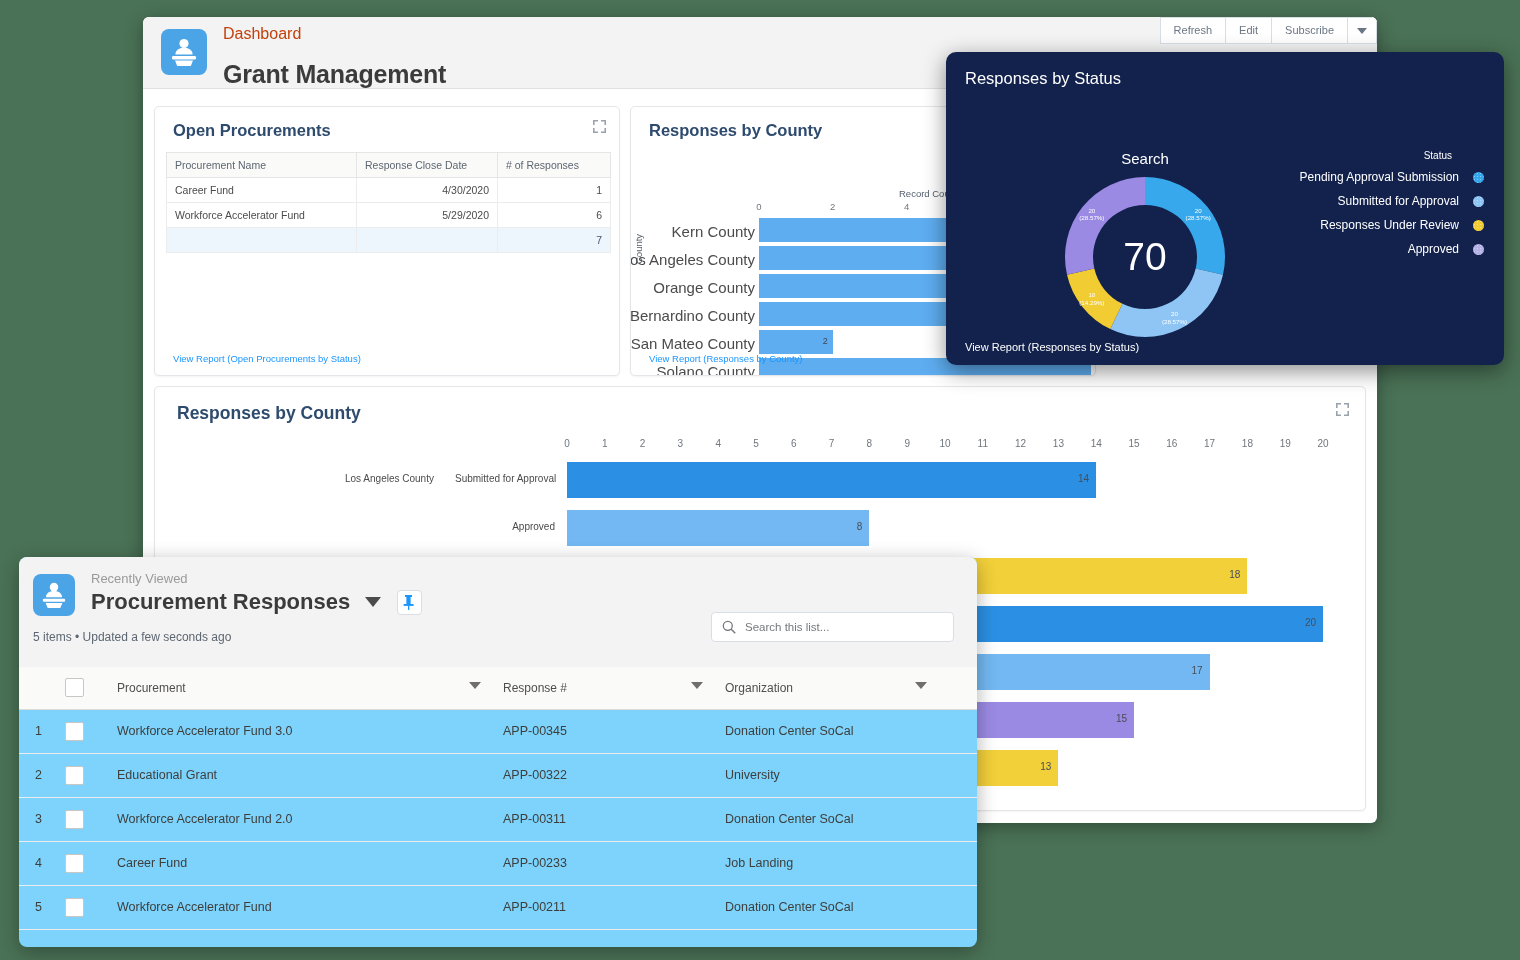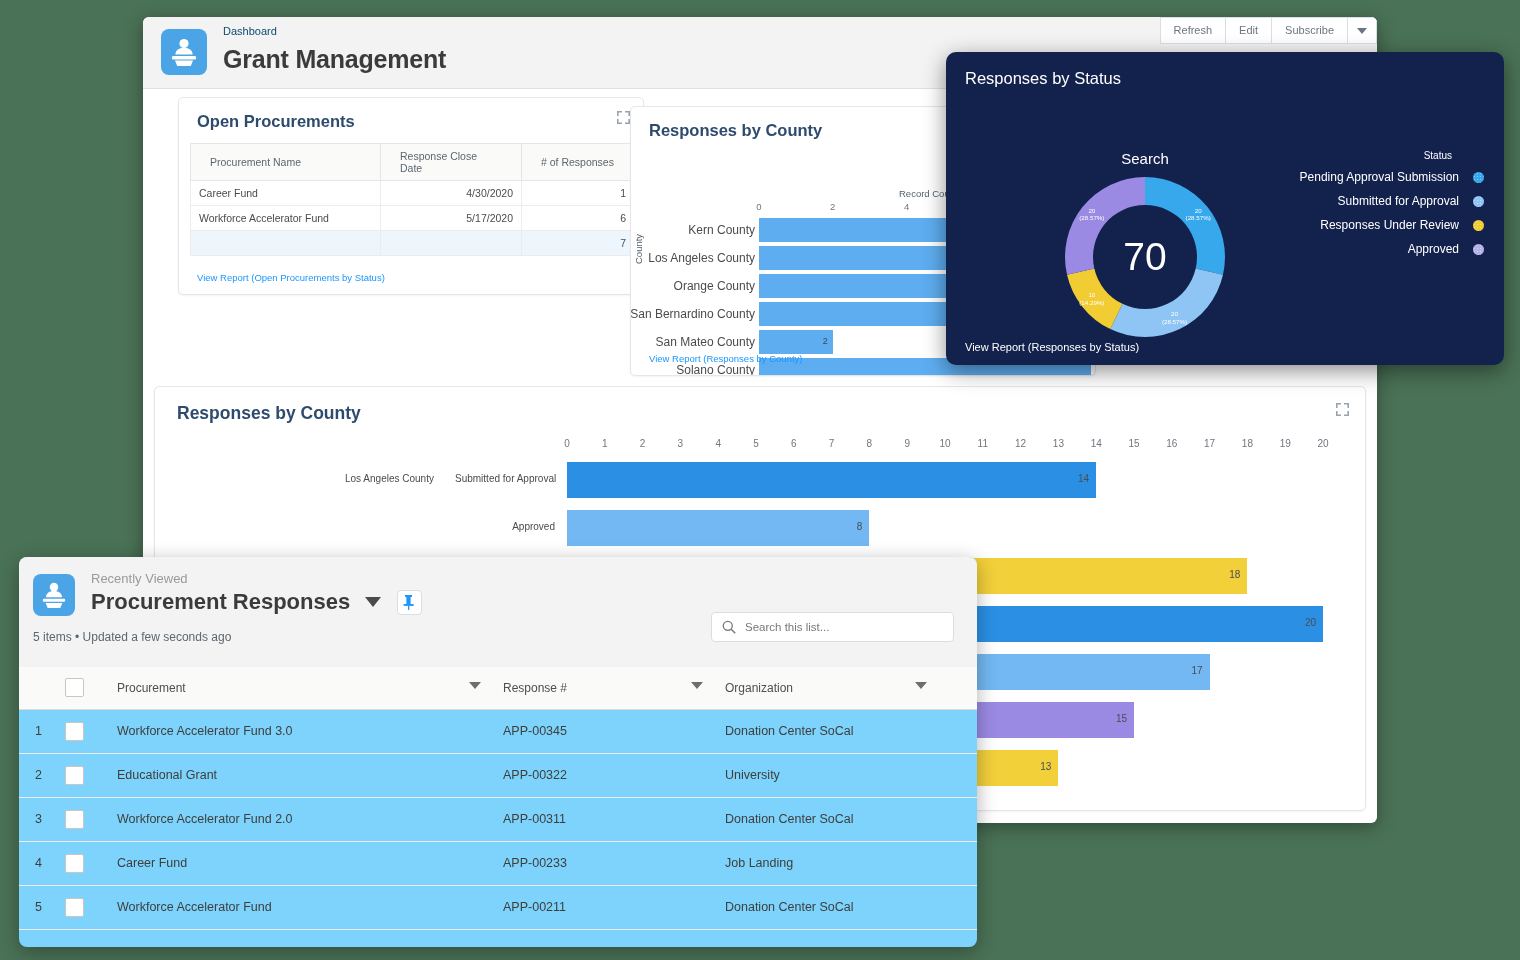--- a/index.html
+++ b/index.html
@@ -29,21 +29,21 @@
     display: flex; align-items: flex-start;
   }
   .app-icon {
     width: 46px; height: 46px; border-radius: 8px;
     background: #4ba4e6;
     position: relative; flex: 0 0 auto;
     margin-top: 3px;
   }
   .app-icon svg { position: absolute; left: 9px; top: 8px; }
   .header-text { margin-left: 16px; line-height: 1; }
-  .dash-eyebrow { font-size: 11px; color: #0c4a6e; margin-bottom: 10px; }
+  .dash-eyebrow { font-size: 16px; color: #c2410c; margin-bottom: 20px; }
   .dash-title { font-size: 25px; font-weight: bold; color: #3b3b3b; letter-spacing: -0.2px; }
 
   .hdr-buttons {
     position: absolute; right: 0px; top: 0px;
     display: flex; height: 27px;
   }
   .hdr-btn {
     border: 1px solid #d8dde6;
     border-right: none;
     background: #fff;
@@ -72,26 +72,26 @@
     font-size: 16.5px; font-weight: bold; color: #2e4b6e;
     padding: 14px 0 0 18px;
   }
   .expand-ico { position: absolute; right: 13px; top: 13px; width: 13px; height: 13px; cursor: pointer; }
   .view-report {
     position: absolute; left: 18px; bottom: 11px;
     font-size: 9.5px; color: #1b96ff; cursor: pointer;
   }
 
   
-  #card-open { left: 11px; top: 80px; width: 466px; height: 198px; margin-left: 24px; }
+  #card-open { left: 11px; top: 89px; width: 466px; height: 270px; }
   table.proc { width: 444px; margin: 12px 0 0 11px; border-collapse: collapse; table-layout: fixed; }
   table.proc th {
     background: #fafaf9; border: 1px solid #e5e5e5; border-left: none;
     font-size: 10.5px; font-weight: normal; color: #5d6671;
-    text-align: left; padding: 6px 19px; height: 25px;
+    text-align: left; padding: 6px 8px; height: 25px;
   }
   table.proc th:first-child { border-left: 1px solid #e5e5e5; }
   table.proc td {
     border: 1px solid #ececec; border-top: none; border-left: none;
     font-size: 10.5px; color: #4b4b4b; padding: 6px 8px; height: 24px;
   }
   table.proc td:first-child { border-left: 1px solid #ececec; }
   td.link { color: #1b96ff; cursor: pointer; }
   td.num { text-align: right; }
   tr.total td { background: #eef6fd; color: #44546c; }
@@ -105,21 +105,21 @@
     position: absolute; left: 2px; top: 118px;
     font-size: 9.5px; color: #55606e;
     transform: rotate(-90deg); transform-origin: left top;
   }
   .mini-ticks { position: absolute; top: 55px; left: 0; width: 100%; height: 12px; }
   .mini-tick { position: absolute; font-size: 9.5px; color: #70767d; transform: translateX(-50%); }
   .mini-rows { position: absolute; top: 72px; left: 0; width: 100%; }
   .mini-row { position: relative; height: 24px; margin-bottom: 4px; }
   .mini-lbl {
     position: absolute; right: calc(100% - 124px); top: 5px;
-    font-size: 12px; color: #4b4b4b; white-space: nowrap;
+    font-size: 15px; color: #4b4b4b; white-space: nowrap;
   }
   .mini-bar {
     position: absolute; left: 128px; top: 0; height: 24px;
     background: #5eadf0;
     background-image: radial-gradient(rgba(255,255,255,.35) .6px, transparent .6px);
     background-size: 4px 4px;
   }
   .mini-val { position: absolute; right: 5px; top: 6px; font-size: 9px; color: #40474f; }
 
   
@@ -303,21 +303,21 @@
         </tr>
           </thead>
         <tbody>
           <tr>
             <td class="link">Career Fund</td>
             <td class="num">4/30/2020</td>
             <td class="num">1</td>
           </tr>
           <tr>
             <td class="link">Workforce Accelerator Fund</td>
-            <td class="num">5/17/2020</td>
+            <td class="num">5/29/2020</td>
             <td class="num">6</td>
           </tr>
           <tr class="total">
             <td></td>
             <td></td>
             <td class="num">7</td>
           </tr>
         </tbody>
       </table>
       <div class="view-report">View Report (Open Procurements by Status)</div>

